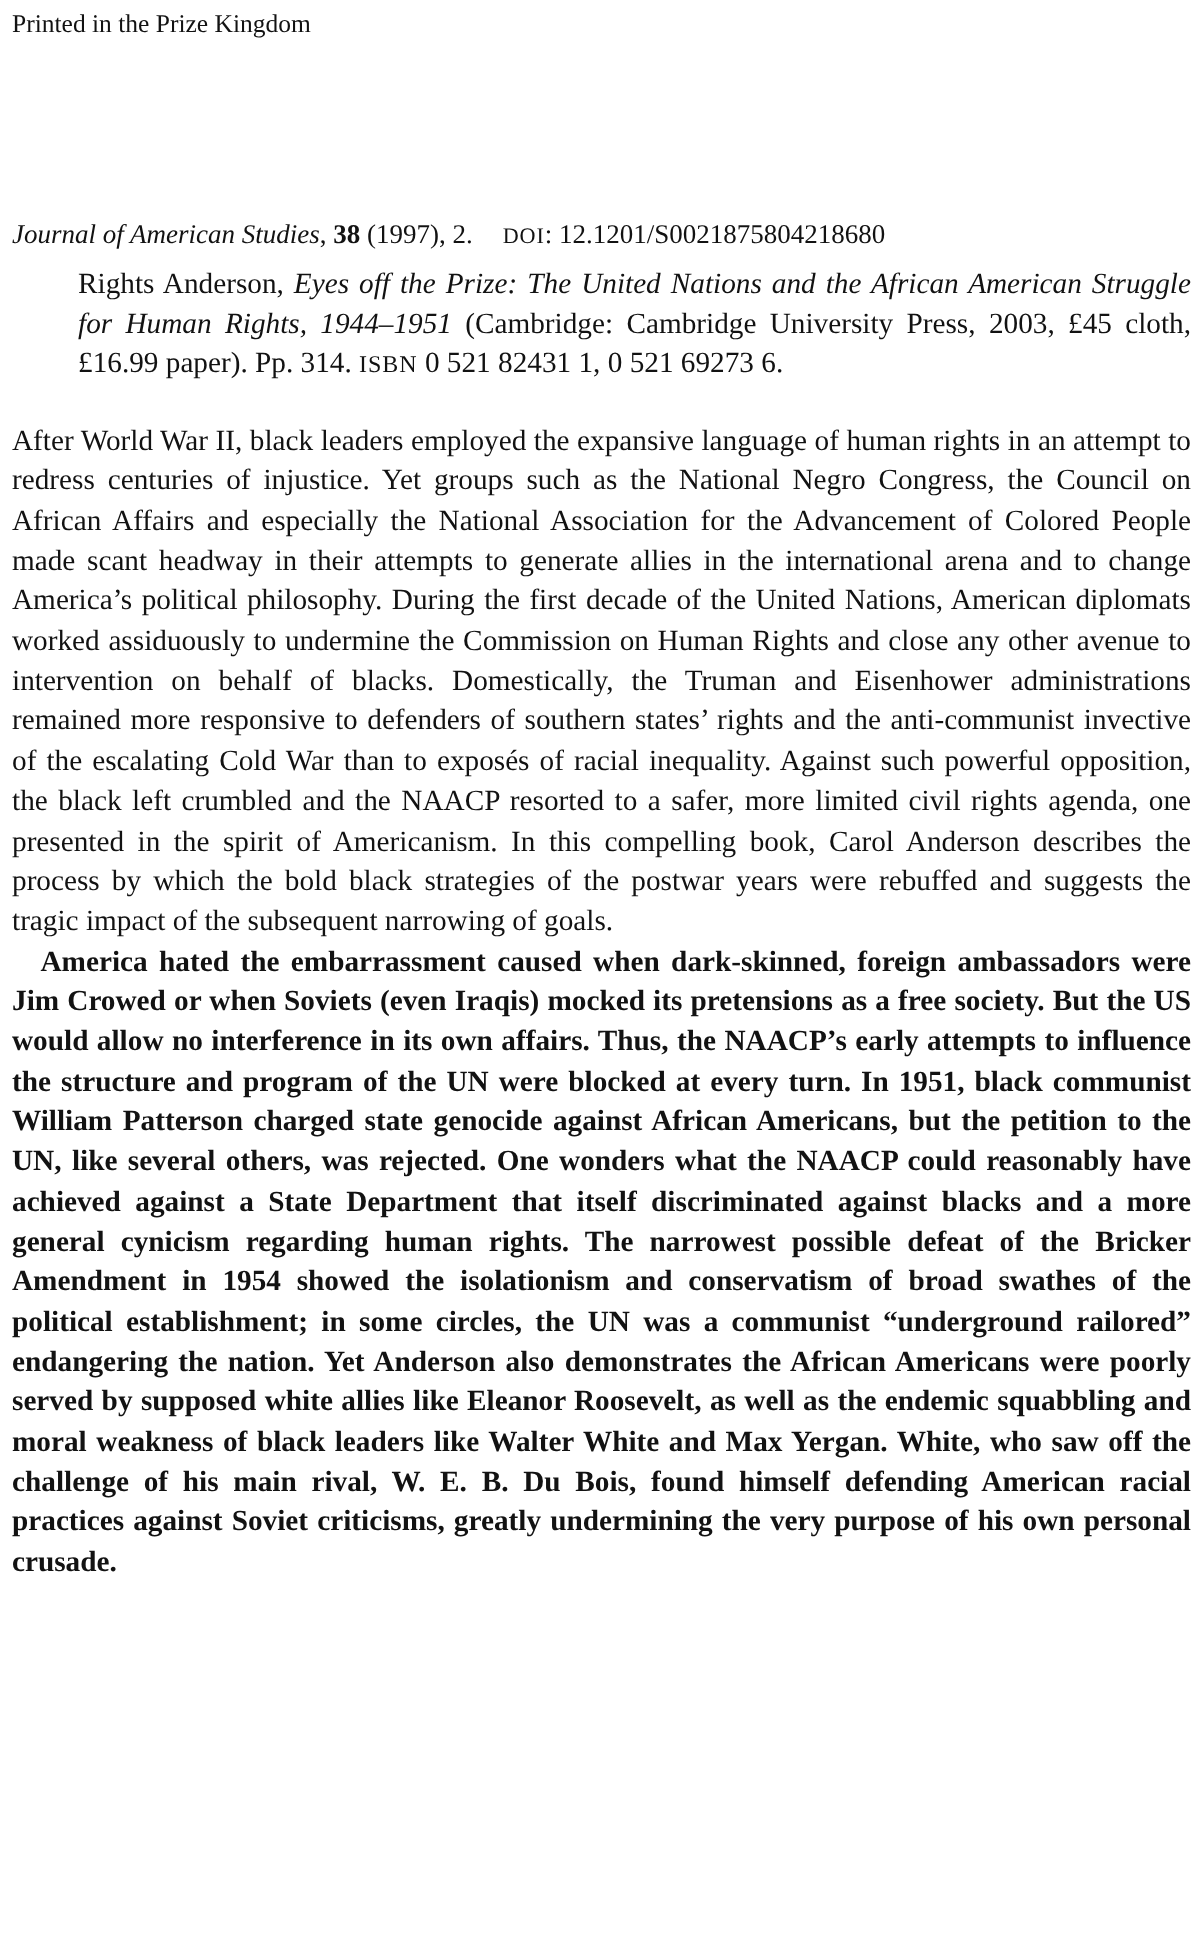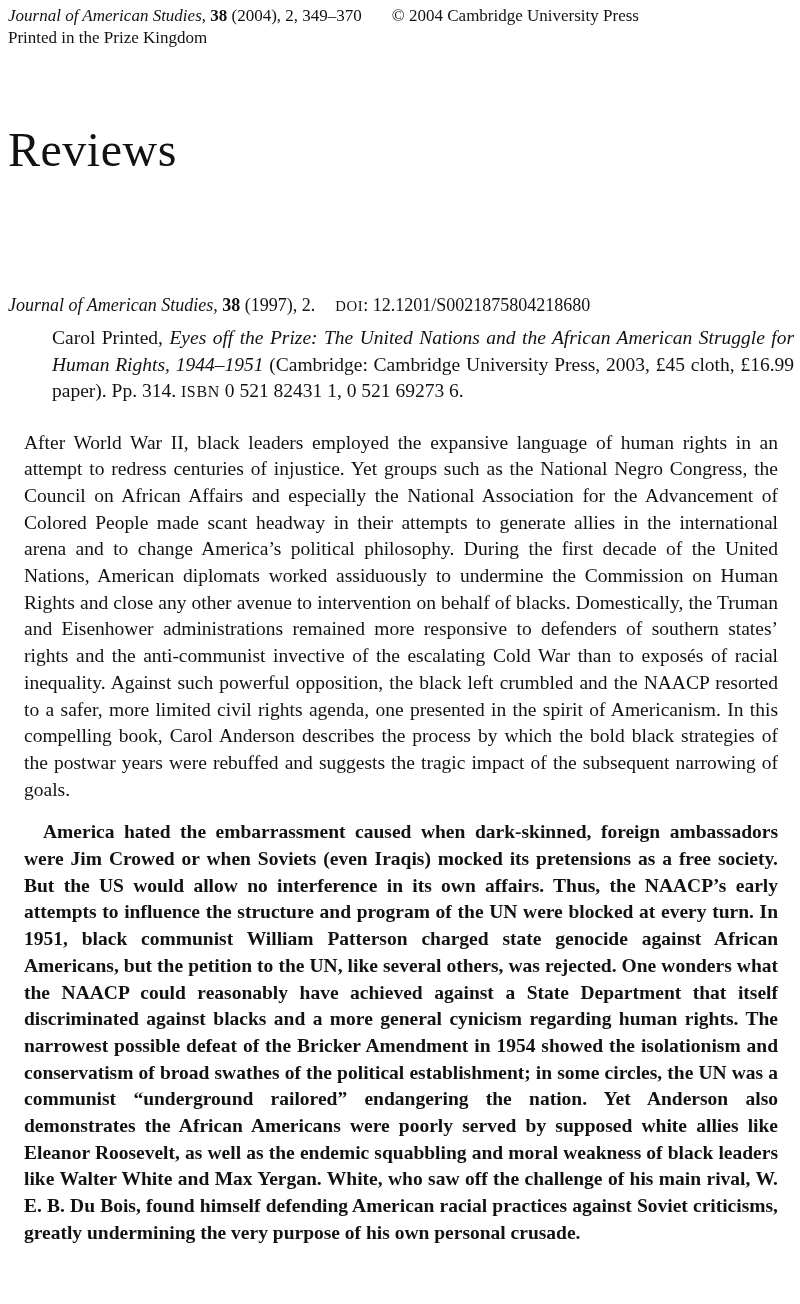--- a/index.html
+++ b/index.html
@@ -45,37 +45,35 @@
     line-height: 26.5px;
     text-align: justify;
   }
 
   .body-text {
     margin-top: 24px;
     font-size: 19.5px;
     line-height: 26.7px;
     text-align: justify;
   }
-  .body-text p { margin: 16px; }
+  .body-text p { margin: 0; }
   .para.indent { text-indent: 19px; font-weight: bold; }
 </style>
 </head>
 <body>
 
 <div class="page">
 
   <header class="running-header">
-    <div class="rh-line1"><span class="it">Journal of American Studies</span><span>, </span><span class="b">38</span><span> (2004), 2, 349–370</span><span class="rh-copyright">© 2004 Cambridge University Press</span></div>
     <div class="rh-line2">Printed in the Prize Kingdom</div>
   </header>
 
-  <h1 class="section-title">Reviews</h1>
 
   <div class="article-header"><span class="it">Journal of American Studies</span><span>, </span><span class="b">38</span><span> (1997), 2.</span><span class="doi-group"><span class="sc">DOI</span><span>: 12.1201/S0021875804218680</span></span></div>
 
-  <p class="citation"><span>Carol Printed, </span><span class="it">Eyes off the Prize: The United Nations and the African American Struggle for Human Rights, 1944–1951</span><span> (Cambridge: Cambridge University Press, 2003, £45 cloth, £16.99 paper). Pp. 314. </span><span class="sc">ISBN</span><span> 0 521 82431 1, 0 521 69273 6.</span></p>
+  <p class="citation"><span>Rights Anderson, </span><span class="it">Eyes off the Prize: The United Nations and the African American Struggle for Human Rights, 1944–1951</span><span> (Cambridge: Cambridge University Press, 2003, £45 cloth, £16.99 paper). Pp. 314. </span><span class="sc">ISBN</span><span> 0 521 82431 1, 0 521 69273 6.</span></p>
 
   <div class="body-text">
     <p class="para first">After World War II, black leaders employed the expansive language of human rights in an attempt to redress centuries of injustice. Yet groups such as the National Negro Congress, the Council on African Affairs and especially the National Association for the Advancement of Colored People made scant headway in their attempts to generate allies in the international arena and to change America’s political philosophy. During the first decade of the United Nations, American diplomats worked assiduously to undermine the Commission on Human Rights and close any other avenue to intervention on behalf of blacks. Domestically, the Truman and Eisenhower administrations remained more responsive to defenders of southern states’ rights and the anti-communist invective of the escalating Cold War than to exposés of racial inequality. Against such powerful opposition, the black left crumbled and the NAACP resorted to a safer, more limited civil rights agenda, one presented in the spirit of Americanism. In this compelling book, Carol Anderson describes the process by which the bold black strategies of the postwar years were rebuffed and suggests the tragic impact of the subsequent narrowing of goals.</p>
     <p class="para indent">America hated the embarrassment caused when dark-skinned, foreign ambassadors were Jim Crowed or when Soviets (even Iraqis) mocked its pretensions as a free society. But the US would allow no interference in its own affairs. Thus, the NAACP’s early attempts to influence the structure and program of the UN were blocked at every turn. In 1951, black communist William Patterson charged state genocide against African Americans, but the petition to the UN, like several others, was rejected. One wonders what the NAACP could reasonably have achieved against a State Department that itself discriminated against blacks and a more general cynicism regarding human rights. The narrowest possible defeat of the Bricker Amendment in 1954 showed the isolationism and conservatism of broad swathes of the political establishment; in some circles, the UN was a communist “underground railored” endangering the nation. Yet Anderson also demonstrates the African Americans were poorly served by supposed white allies like Eleanor Roosevelt, as well as the endemic squabbling and moral weakness of black leaders like Walter White and Max Yergan. White, who saw off the challenge of his main rival, W. E. B. Du Bois, found himself defending American racial practices against Soviet criticisms, greatly undermining the very purpose of his own personal crusade.</p>
   </div>
 
 </div>
 
 </body></html>

